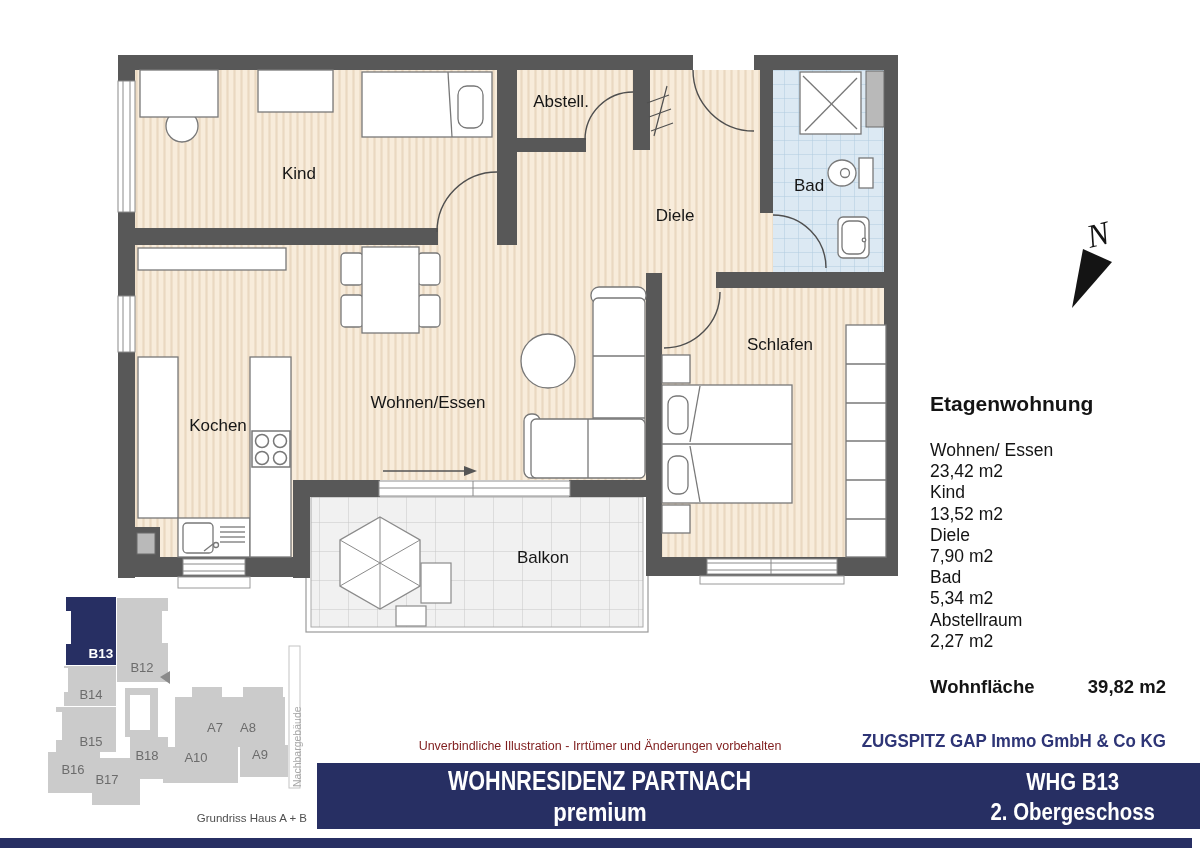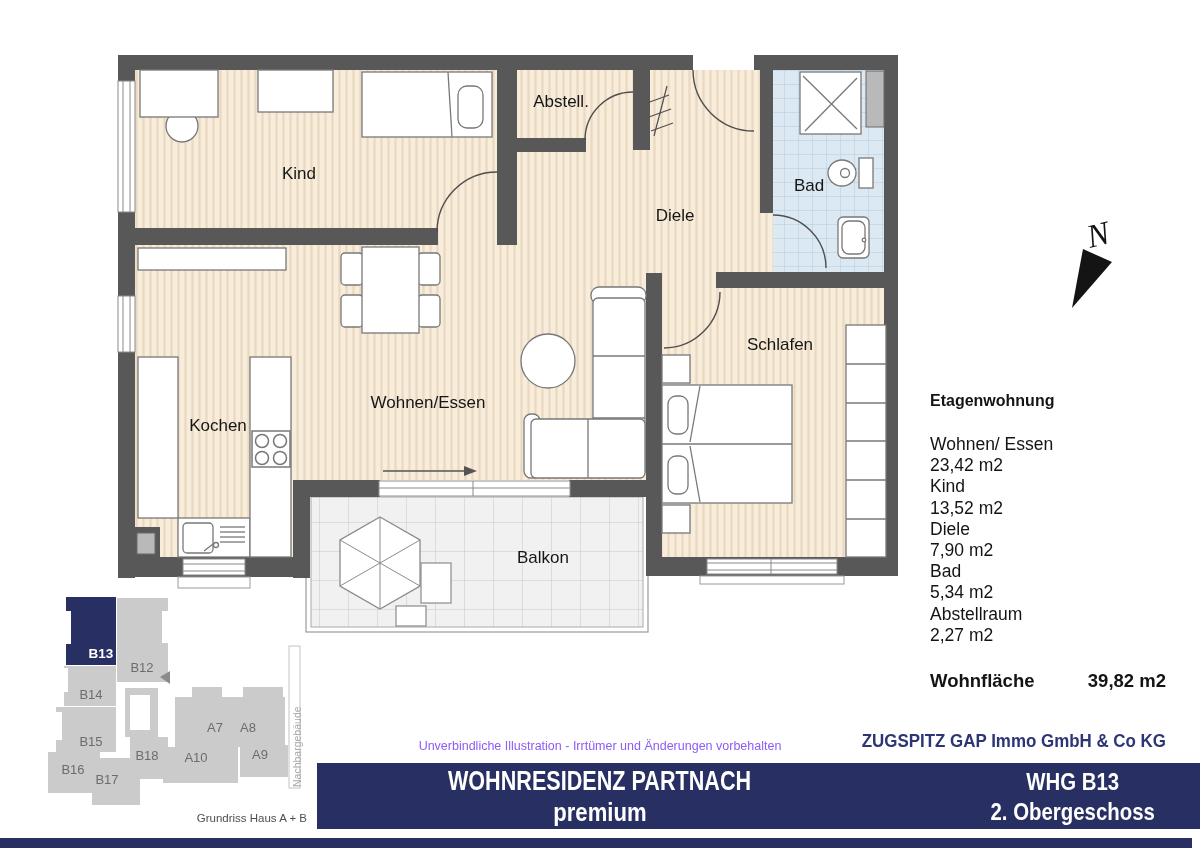--- a/index.html
+++ b/index.html
@@ -8,26 +8,26 @@
   svg.plan { position:absolute; left:0; top:0; }
   svg text { font-family:"Liberation Sans", sans-serif; }
   .rl   { font-size:17px; fill:#161616; text-anchor:middle; }
   .ml   { font-size:13px; fill:#6c6c6c; text-anchor:middle; }
   .ml-hl{ font-size:13.5px; fill:#ffffff; font-weight:bold; text-anchor:middle; }
   .cap  { font-size:11.5px; fill:#4f4f4f; }
   .neigh{ font-size:10.5px; fill:#a8a8a8; }
   .nlet { font-size:33px; font-style:italic; fill:#141414; font-family:"Liberation Serif", serif; }
 
   .area-table { position:absolute; left:930px; top:392px; width:236px; color:#141414; }
-  .area-table .title { font-weight:bold; font-size:16px; margin:0 0 24px 0; }
+  .area-table .title { font-weight:bold; font-size:21px; margin:0 0 24px 0; }
   .area-table .row   { display:flex; justify-content:space-between; font-size:17.5px; line-height:21.2px;flex-direction:column; }
   .area-table .total { display:flex; justify-content:space-between; font-weight:bold; font-size:18.5px; margin-top:24px; }
 
   .disclaimer { position:absolute; left:360px; top:739px; width:480px; text-align:center;
-                font-size:12.5px; color:#8b5cf6; }
+                font-size:12.5px; color:#7f1d1d; }
   .company    { position:absolute; left:790px; top:731px; width:376px; text-align:right;
                 font-size:18px; font-weight:bold; color:#2e3576;
                 transform:scaleX(0.94); transform-origin:100% 50%; }
   .navy-bar   { position:absolute; left:317px; top:763px; width:875px; height:66px; background:#272f63;padding-left:44px; }
   .bar-center { position:absolute; left:0; top:0; width:565px; height:100%; display:flex;
                 flex-direction:column; justify-content:center; align-items:center; color:#fff; }
   .bar-title  { font-size:27px; font-weight:bold; line-height:31px; transform:scaleX(0.80); white-space:nowrap; }
   .bar-sub    { font-size:26px; font-weight:bold; line-height:30px; transform:scaleX(0.85); }
   .bar-right  { position:absolute; left:606px; top:0; width:300px; height:100%; display:flex;
                 flex-direction:column; justify-content:center; align-items:center; color:#fff; }

